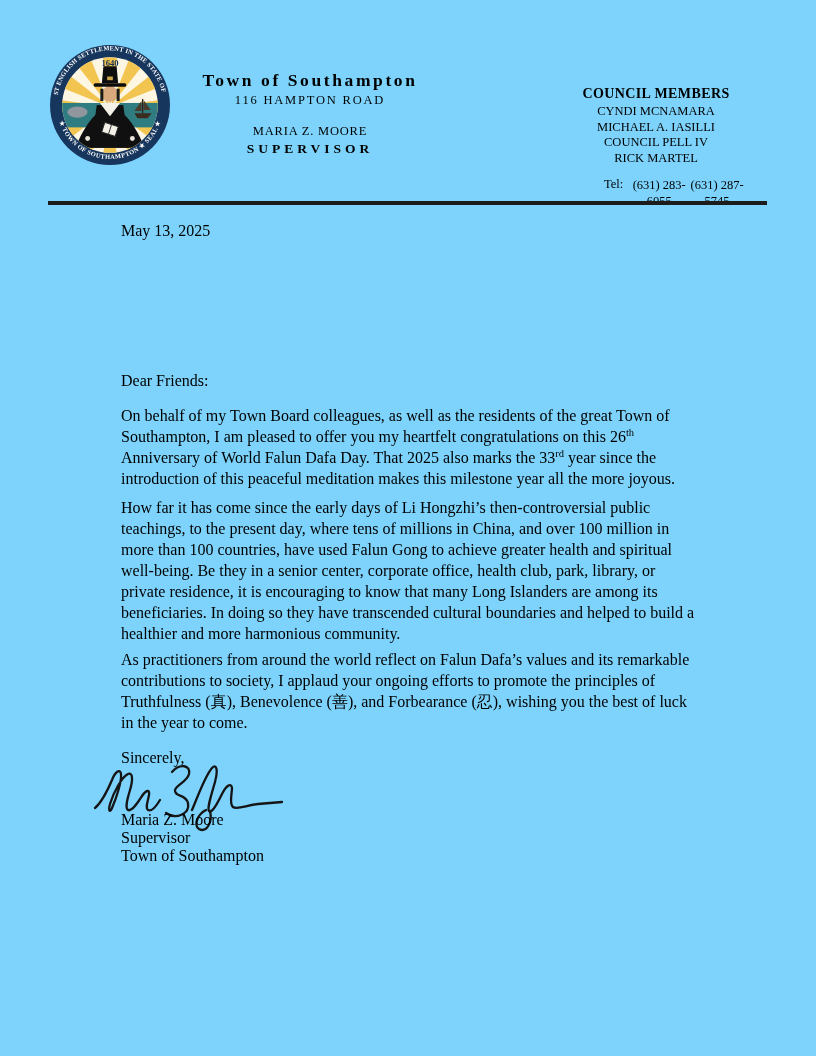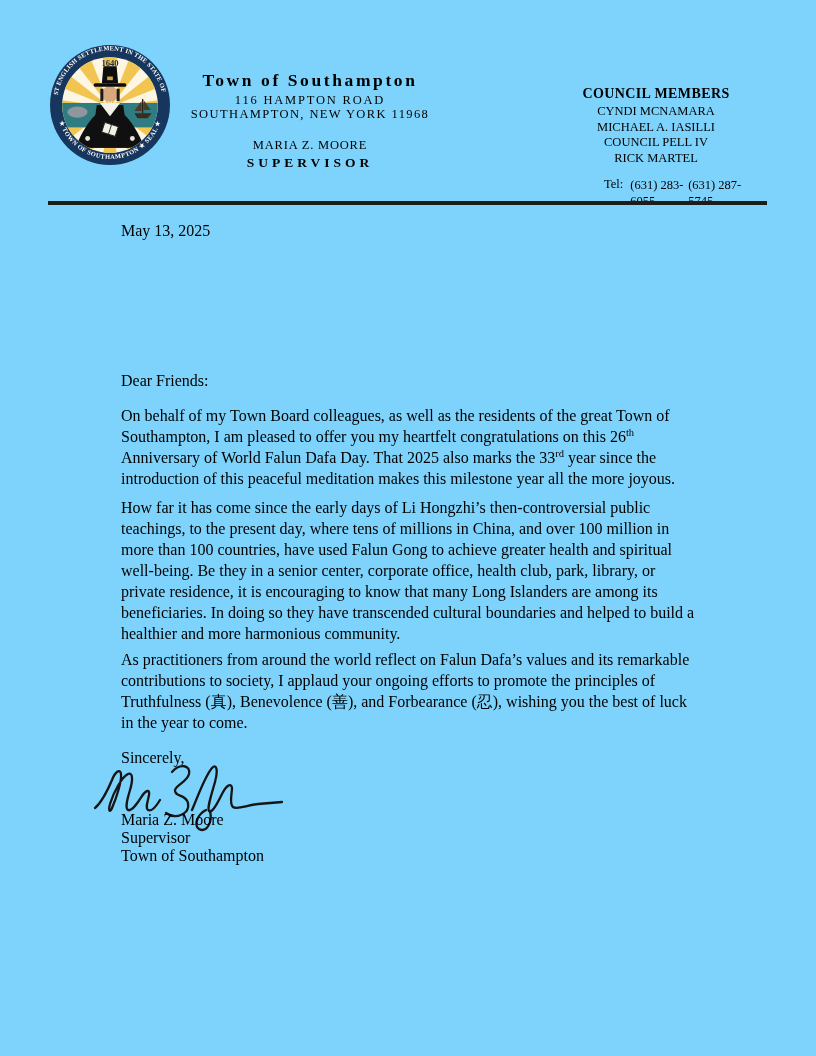--- a/index.html
+++ b/index.html
@@ -22,21 +22,21 @@
   .org-name  { font-size:17.5px; font-weight:bold; letter-spacing:2.6px; line-height:21px; white-space:nowrap; }
   .org-addr1 { font-size:12.5px; letter-spacing:1.8px; line-height:14px; margin-top:2px; white-space:nowrap; }
   .org-addr2 { font-size:12.5px; letter-spacing:1.4px; line-height:14px; white-space:nowrap; }
   .sup-name  { font-size:12.5px; letter-spacing:0.8px; line-height:15px; margin-top:17px; white-space:nowrap; }
   .sup-title { font-size:13.5px; font-weight:bold; letter-spacing:4px; line-height:17px; margin-top:1px; white-space:nowrap; }
 
   .council-block   { left:566px; top:61px; width:180px; text-align:center;margin-top:24px; }
   .council-heading { font-size:14px; font-weight:bold; letter-spacing:0.4px; line-height:17px; white-space:nowrap; }
   .council-names   { font-size:12.5px; line-height:15.5px; margin-top:2px; }
   .council-names div { white-space:nowrap; }
-  .tel-row  { margin-top:11px; margin-left:38px; display:flex; gap:7px; font-size:12.5px; text-align:left; }
+  .tel-row  { margin-top:11px; margin-left:38px; display:flex; gap:7px; font-size:12.5px; text-align:center; }
   .tel-nums { display:flex; flex-direction:row; line-height:16px; }
 
   .rule {
     left:48px; top:201px; width:719px; height:2px;
     border-top:2px solid #1c1c1c;
     border-bottom:2px solid #1c1c1c;
   }
 
   
   .body-text { font-size:16px; line-height:21px; left:121px; width:578px; }
@@ -114,21 +114,20 @@
       <textPath href="#arcTop" startOffset="50%" text-anchor="middle">FIRST ENGLISH SETTLEMENT IN THE STATE OF N.Y.</textPath>
     </text>
     <text font-size="6.3" fill="#ffffff" letter-spacing="0.4" font-weight="bold">
       <textPath href="#arcBottom" startOffset="50%" text-anchor="middle">★ TOWN OF SOUTHAMPTON ★ SEAL ★</textPath>
     </text>
   </svg>
 
   <div class="abs org-block">
     <div class="org-name">Town of Southampton</div>
     <div class="org-addr1">116 HAMPTON ROAD</div>
-    <div class="org-addr2">SOUTHAMPTON, NEW YORK 11968</div>
     <div class="sup-name">MARIA Z. MOORE</div>
     <div class="sup-title">SUPERVISOR</div>
   </div>
 
   <div class="abs council-block">
     <div class="council-heading">COUNCIL MEMBERS</div>
     <div class="council-names">
       <div>CYNDI MCNAMARA</div>
       <div>MICHAEL A. IASILLI</div>
       <div>COUNCIL PELL IV</div>

